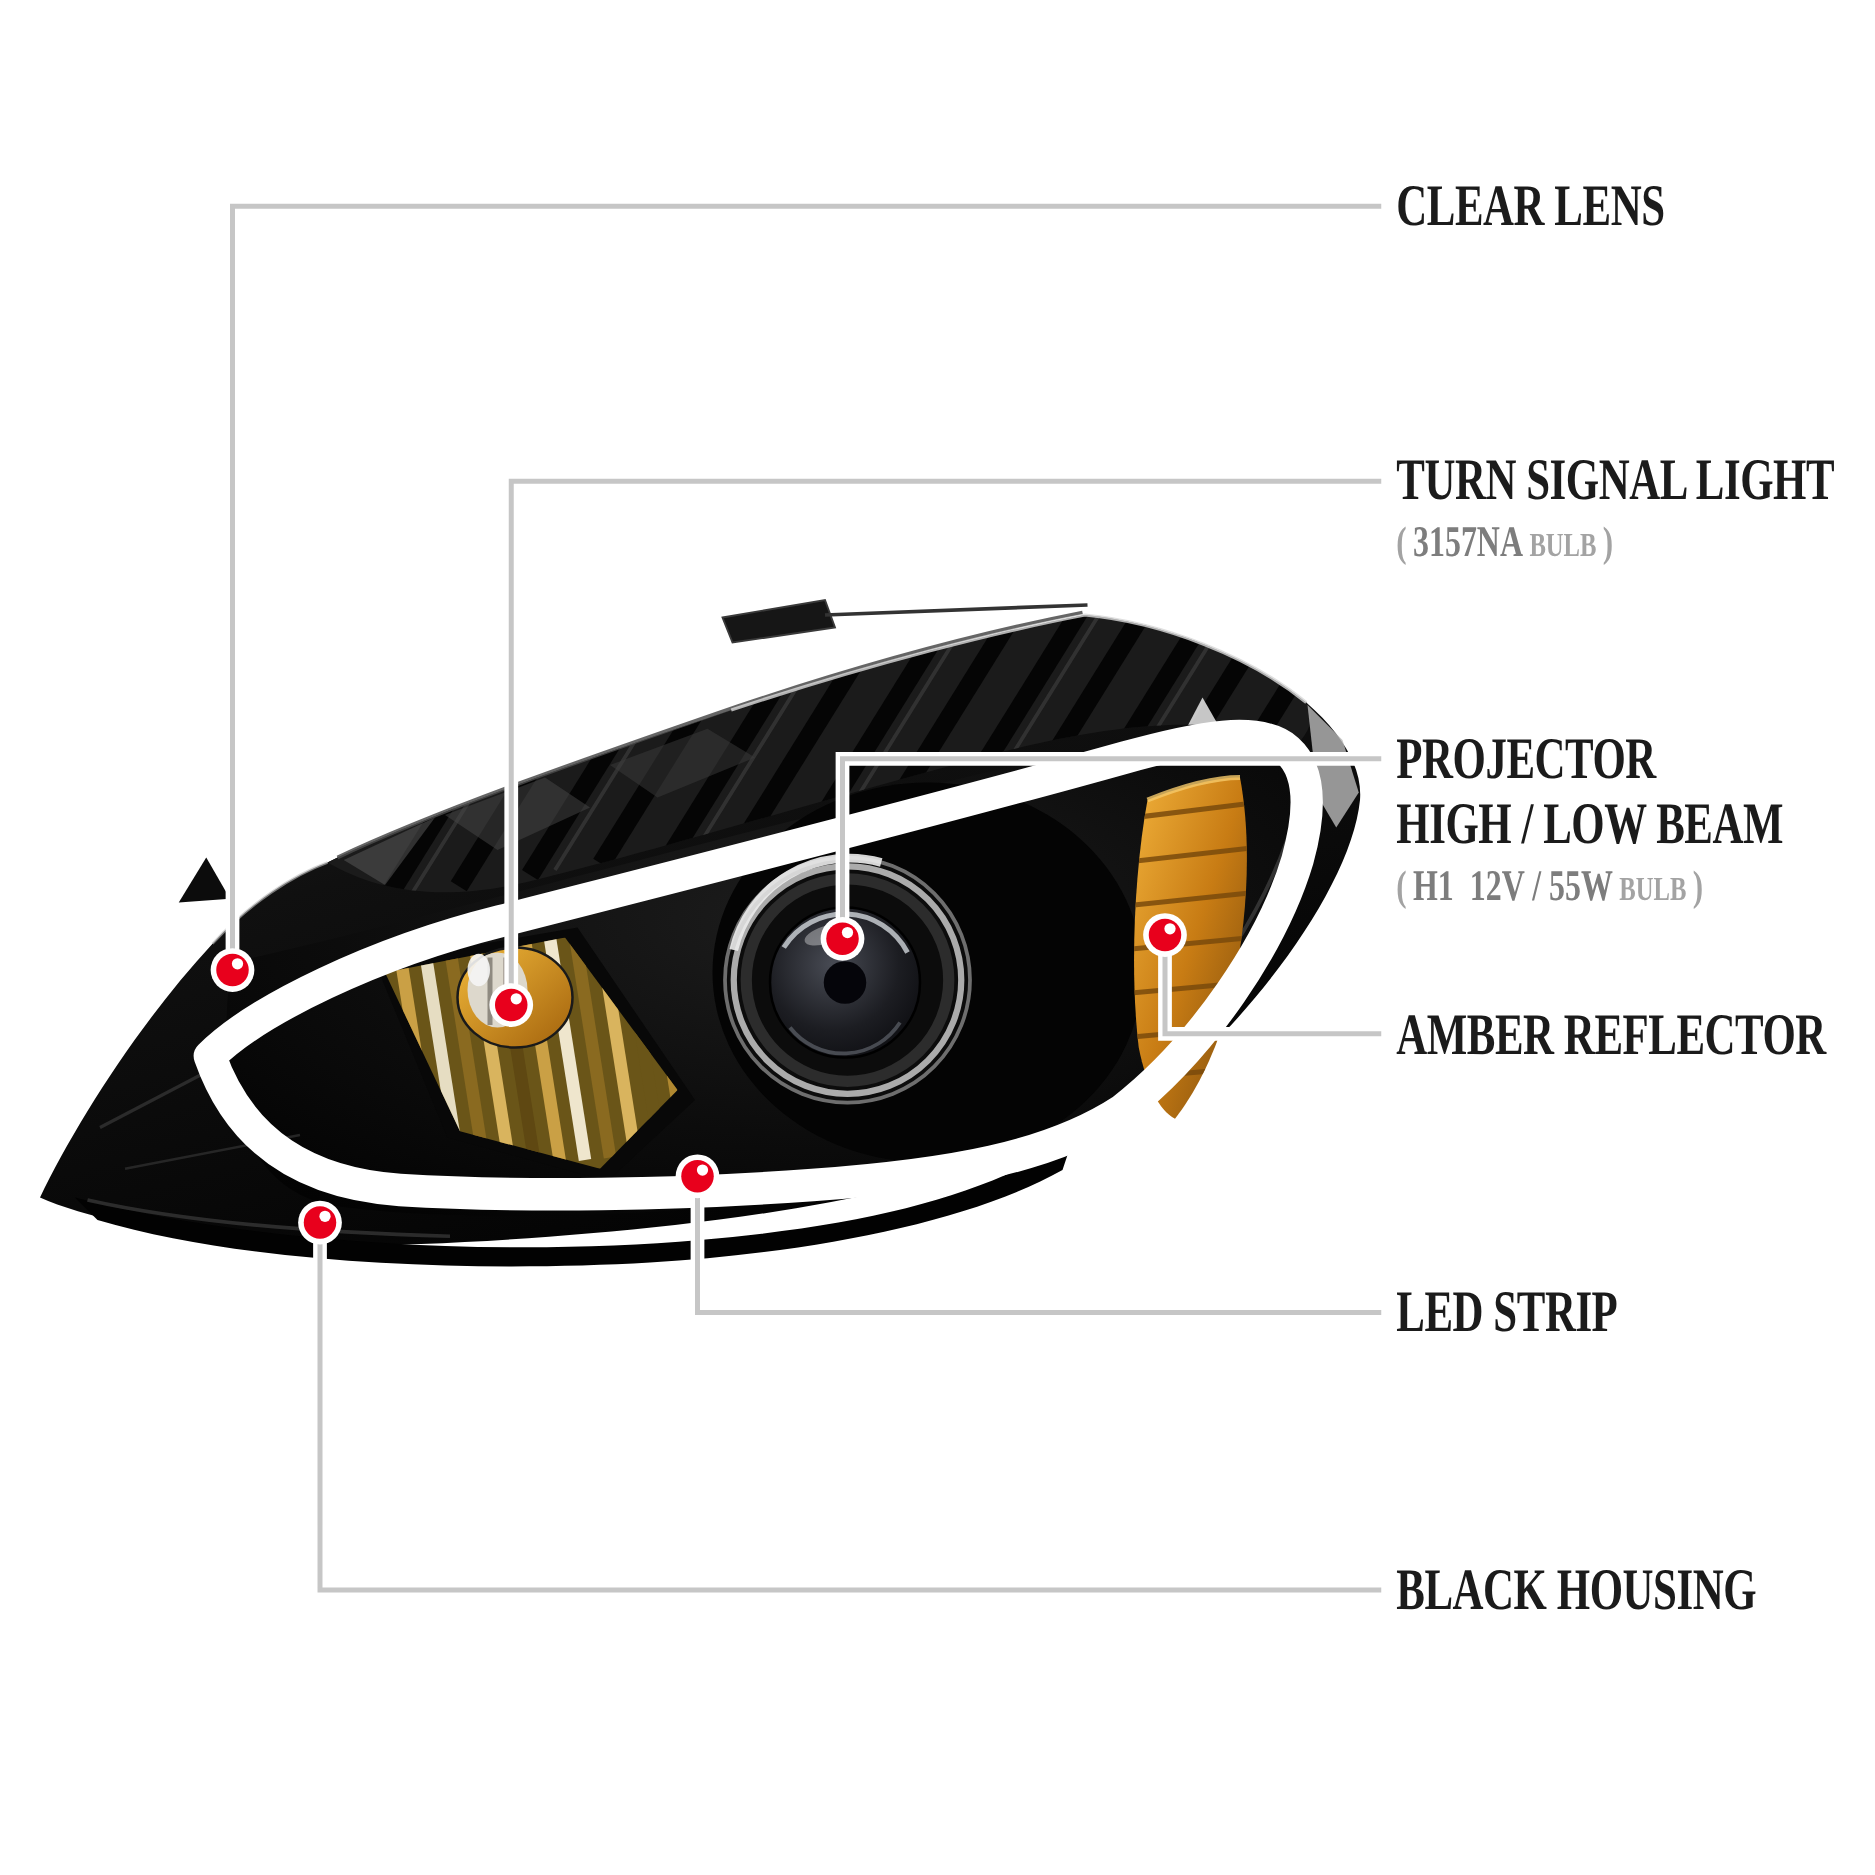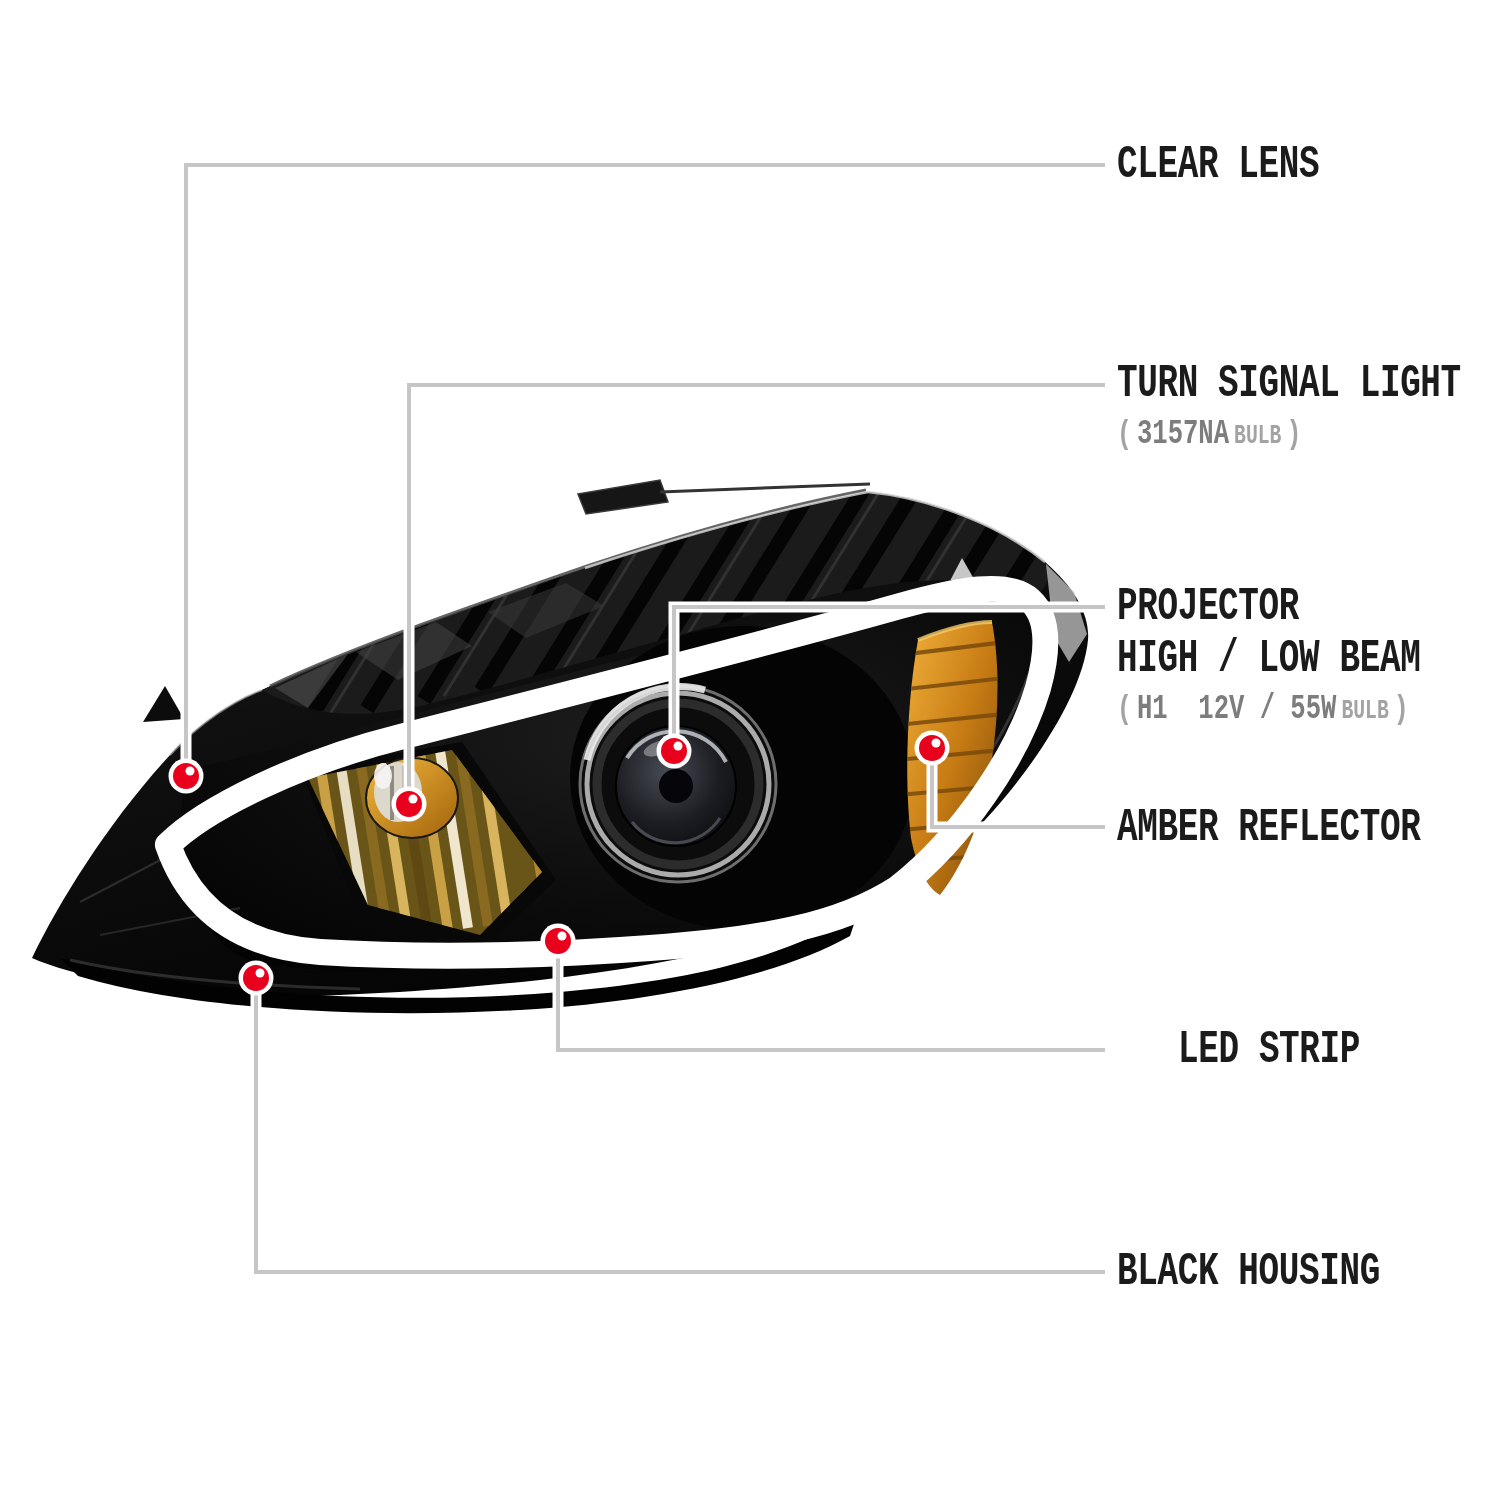--- a/index.html
+++ b/index.html
@@ -5,21 +5,21 @@
   :root{
     --marker-red:#e8001c;
     --leader-gray:#c6c6c6;
     --text-dark:#1b1b1b;
     --spec-gray:#7d7d7d;
     --unit-gray:#a3a3a3;
   }
   html,body{margin:0;padding:0;background:#fff;}
   .stage{
     position:relative;width:1500px;height:1315px;background:#ffffff;
-    overflow:hidden;font-family:Liberation Mono, monospace;
+    overflow:hidden;font-family:Liberation Serif, serif;
   }
   .stage svg{position:absolute;left:0;top:0;}
   .callout{position:absolute;white-space:nowrap;}
   .callout .t{
     font-size:47px;font-weight:700;color:var(--text-dark);
     line-height:52px;letter-spacing:-.5px;
     transform:scaleX(.73);transform-origin:left center;
   }
   .bulb-line{
     margin-top:5px;font-weight:700;line-height:38px;white-space:pre;
@@ -298,21 +298,21 @@
   <div class="callout" style="left:1117px;top:581px">
     <div class="t">PROJECTOR</div>
     <div class="t">HIGH / LOW BEAM</div>
     <div class="bulb-line"><span class="paren">(</span><span class="spec">H1  12V / 55W</span><span class="unit">BULB</span><span class="paren">)</span></div>
   </div>
 
   <div class="callout" style="left:1117px;top:802px">
     <div class="t">AMBER REFLECTOR</div>
   </div>
 
-  <div class="callout" style="left:1178px;top:1024px">
+  <div class="callout" style="left:1117px;top:1024px">
     <div class="t">LED STRIP</div>
   </div>
 
   <div class="callout" style="left:1117px;top:1246px">
     <div class="t">BLACK HOUSING</div>
   </div>
 
 </div>
 
 </body></html>

